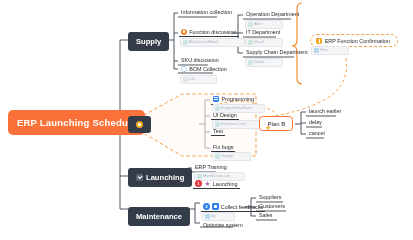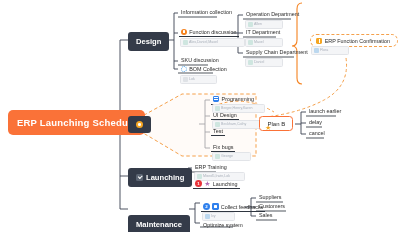--- a/index.html
+++ b/index.html
@@ -190,21 +190,21 @@
     <path d="M346 58 q4 28 -22 42 q-26 14 -66 18" fill="none" stroke="#F5A04A" stroke-width="1" stroke-dasharray="3 2.5"></path>
 
     <path d="M214 106 q30 -12 60 6" fill="none" stroke="#F5A04A" stroke-width="1" stroke-dasharray="3 2.5"></path>
   </svg>
 
   <div class="node root">
     <span>ERP Launching Schedule</span>
   </div>
 
   <div class="node branch" style="left:128px;top:32px;">
-    <span>Design</span>
+    <span>Supply</span>
   </div>
 
   <div class="node leaf" style="left:179px;top:9px;">
     <span>Information collection</span>
   </div>
 
   <div class="node leaf ul" style="left:179px;top:29px;">
     <span class="ic ic-lock"></span>
     <span>Function discussion</span>
   </div>
@@ -309,21 +309,21 @@
   <div class="tag" style="left:194px;top:172px;width:38px;">
     <span>Mixed5,Irwin,Lok</span>
   </div>
 
   <div class="node leaf ul" style="left:193px;top:180px;">
     <span class="badge">1</span>
     <span class="ic-star2">★</span>
     <span>Launching</span>
   </div>
 
-  <div class="node branch" style="left:128px;top:215px;">
+  <div class="node branch" style="left:128px;top:207px;">
     <span>Maintenance</span>
   </div>
 
   <div class="node leaf ul" style="left:201px;top:203px;">
     <span class="badge blue">2</span>
     <span class="ic ic-blue-sq"></span>
     <span>Collect feedbacks</span>
   </div>
   <div class="tag blue" style="left:202px;top:212px;width:20px;">
     <span>Ivy</span>

